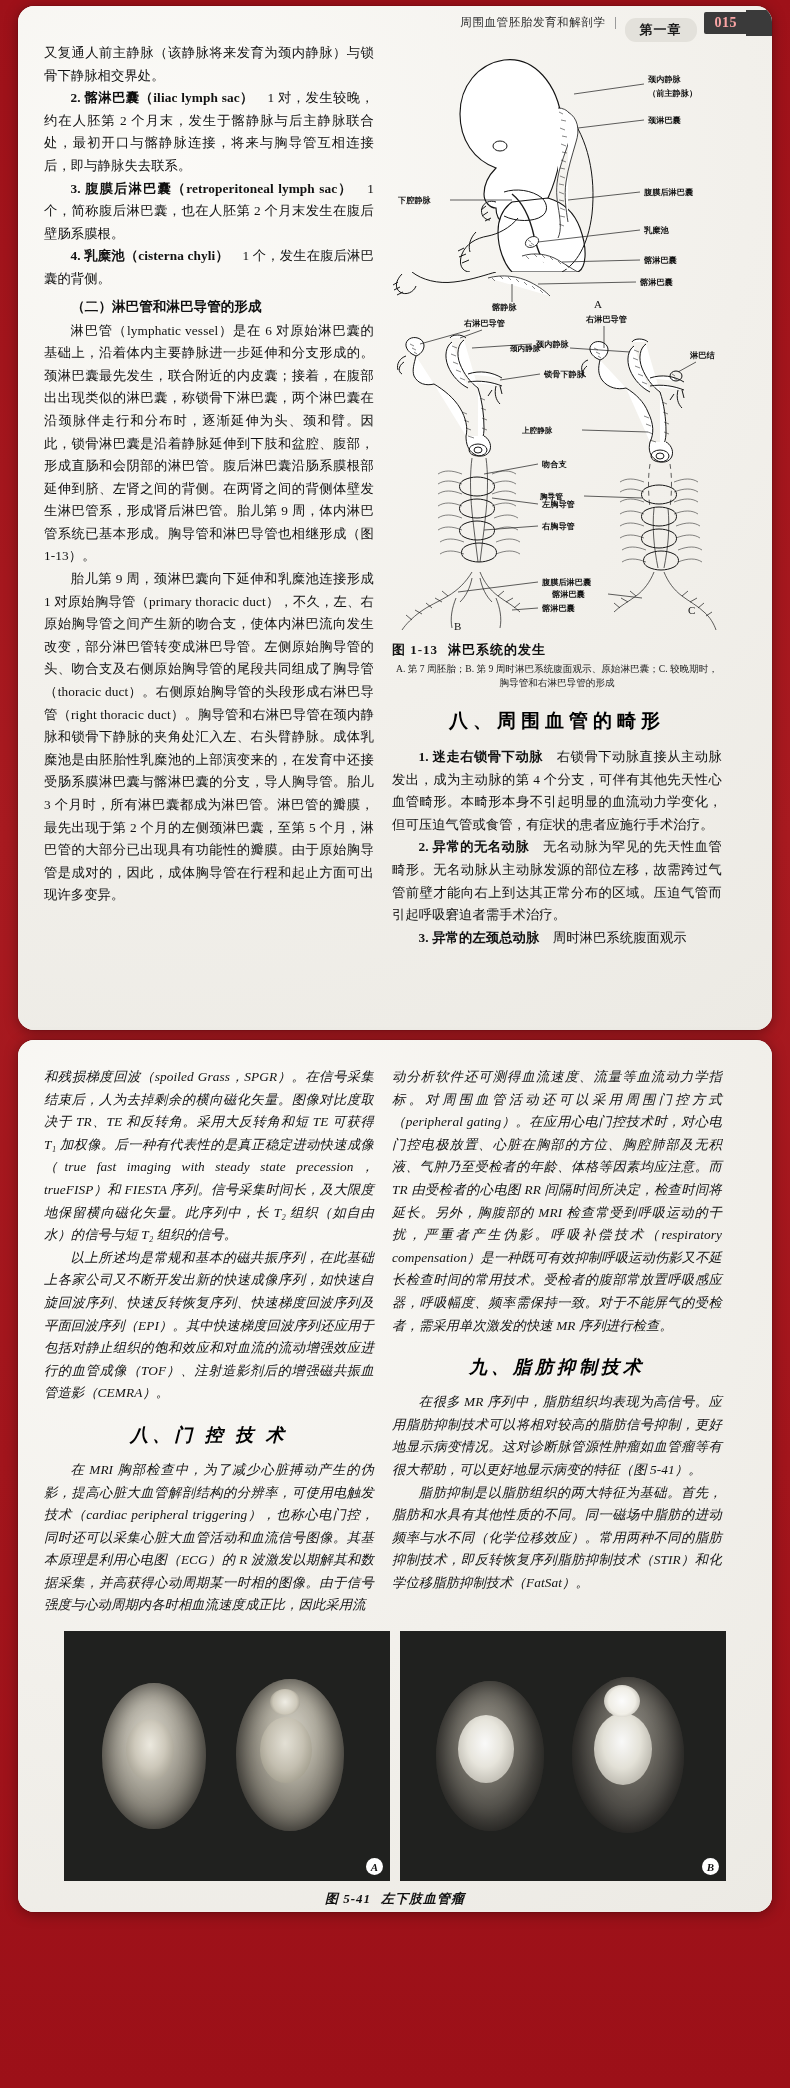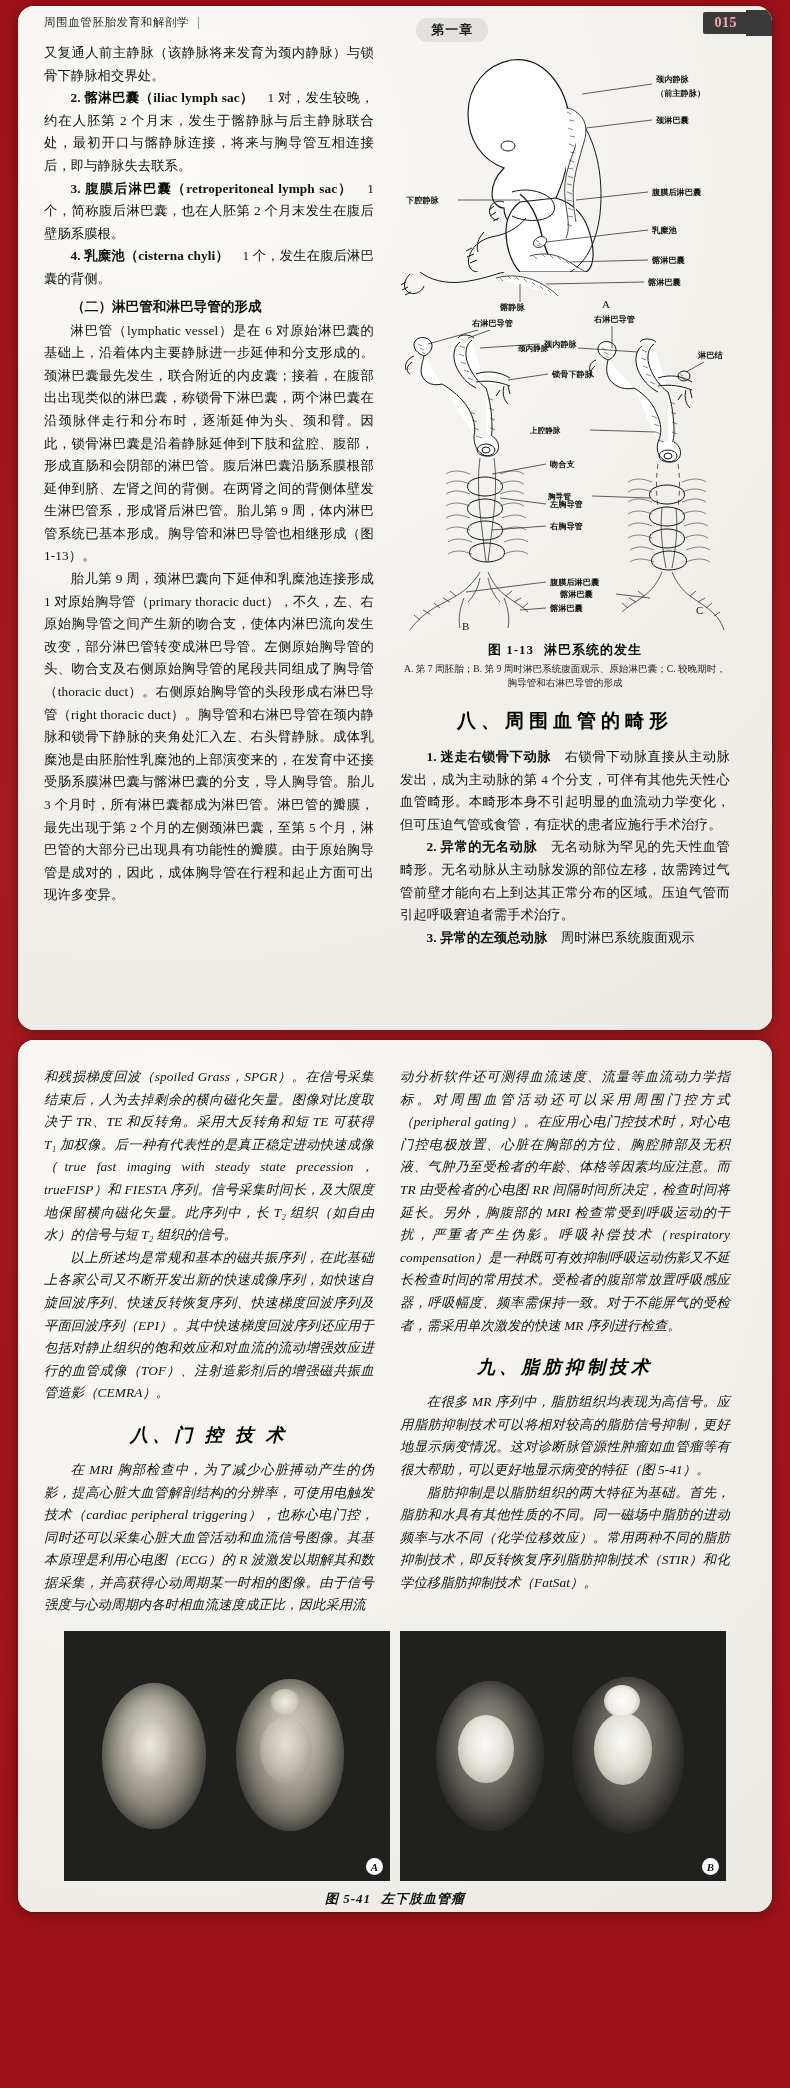--- a/index.html
+++ b/index.html
@@ -34,21 +34,21 @@
       radial-gradient(circle at 20% 15%, #fbfaf7 0%, #f2f0eb 55%, #eceae4 100%);
   }
   .inner{position:relative;padding:0 26px;}
 
   
   .runhead{
     position:relative;
     height:34px;
     display:flex;
     align-items:center;
-    justify-content:space-between;
+    justify-content:flex-end;
     padding-right:0;
   }
   .runhead .title{
     font-size:11.5px;
     color:#2b2b2b;
     letter-spacing:.6px;
     padding-right:9px;
     border-right:1px solid #9a9a9a;
     line-height:1;
   }
@@ -76,21 +76,21 @@
   .runhead-bleed{
     position:absolute;
     right:-26px; top:4px;
     width:26px;height:26px;
     background:#3a3a3a;
   }
 
   
   .cols{
     display:flex;
-    gap:26px;
+    gap:18px;
     padding-top:2px;
   }
   .col{width:330px;}
   p.body{
     margin:0 0 0 0;
     font-size:13.3px;
     line-height:22.6px;
     color:#111;
     text-align:justify;
     text-justify:inter-ideograph;
@@ -119,21 +119,20 @@
 
   
   .fig{margin:0;}
   .fig-box{
     position:relative;
     width:330px;
     background:transparent;
   }
   .figcap{
     margin-top:7px;
-    text-align:center;
     font-size:13px;
     font-weight:bold;
     letter-spacing:1px;
     color:#111;
   }
   .figcap .num{margin-right:10px;}
   .figsub{
     margin-top:3px;
     font-size:9.6px;
     line-height:14px;

